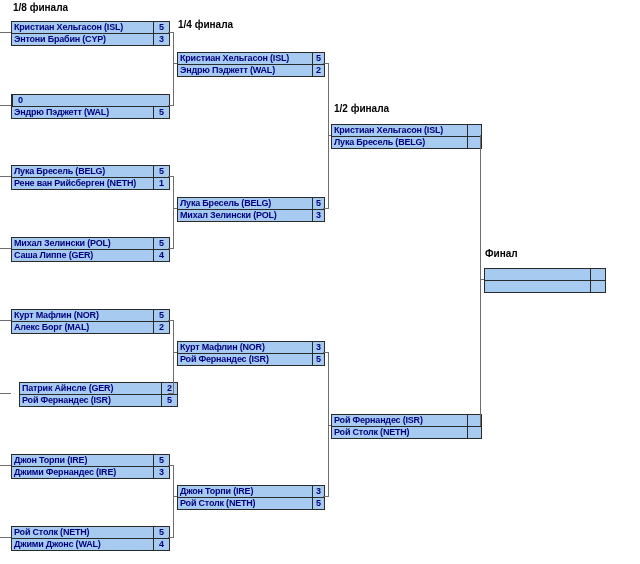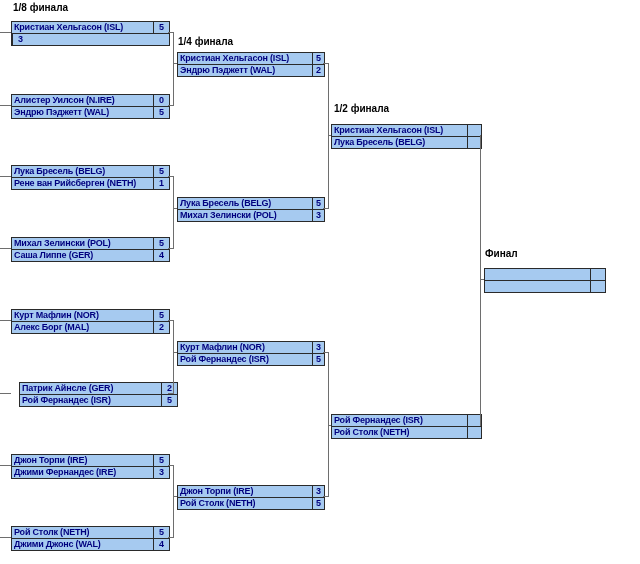--- a/index.html
+++ b/index.html
@@ -20,37 +20,37 @@
   .cn{position:absolute;background:#6e6e6e;}
   .cn.h{height:1px;}
   .cn.v{width:1px;}
 </style>
 </head>
 <body>
 
 <div class="stage">
 
   <div class="round-label" style="left:13px;top:2px">1/8 финала</div>
-  <div class="round-label" style="left:178px;top:36px">1/4 финала</div>
+  <div class="round-label" style="left:178px;top:19px">1/4 финала</div>
   <div class="round-label" style="left:334px;top:103px">1/2 финала</div>
   <div class="round-label" style="left:485px;top:248px">Финал</div>
 
   <div class="match r1" style="left:11px;top:21px;width:157px">
     <div class="row first">
       <span class="name">Кристиан Хельгасон (ISL)</span>
       <span class="score">5</span>
     </div>
     <div class="row">
+      <span class="name">Энтони Брабин (CYP)</span>
       <span class="score">3</span>
     </div>
   </div>
 
   <div class="match r1" style="left:11px;top:94px;width:157px">
     <div class="row first">
-      <span class="name">Алистер Уилсон (N.IRE)</span>
       <span class="score">0</span>
     </div>
     <div class="row">
       <span class="name">Эндрю Пэджетт (WAL)</span>
       <span class="score">5</span>
     </div>
   </div>
 
   <div class="match r1" style="left:11px;top:165px;width:157px">
     <div class="row first">

